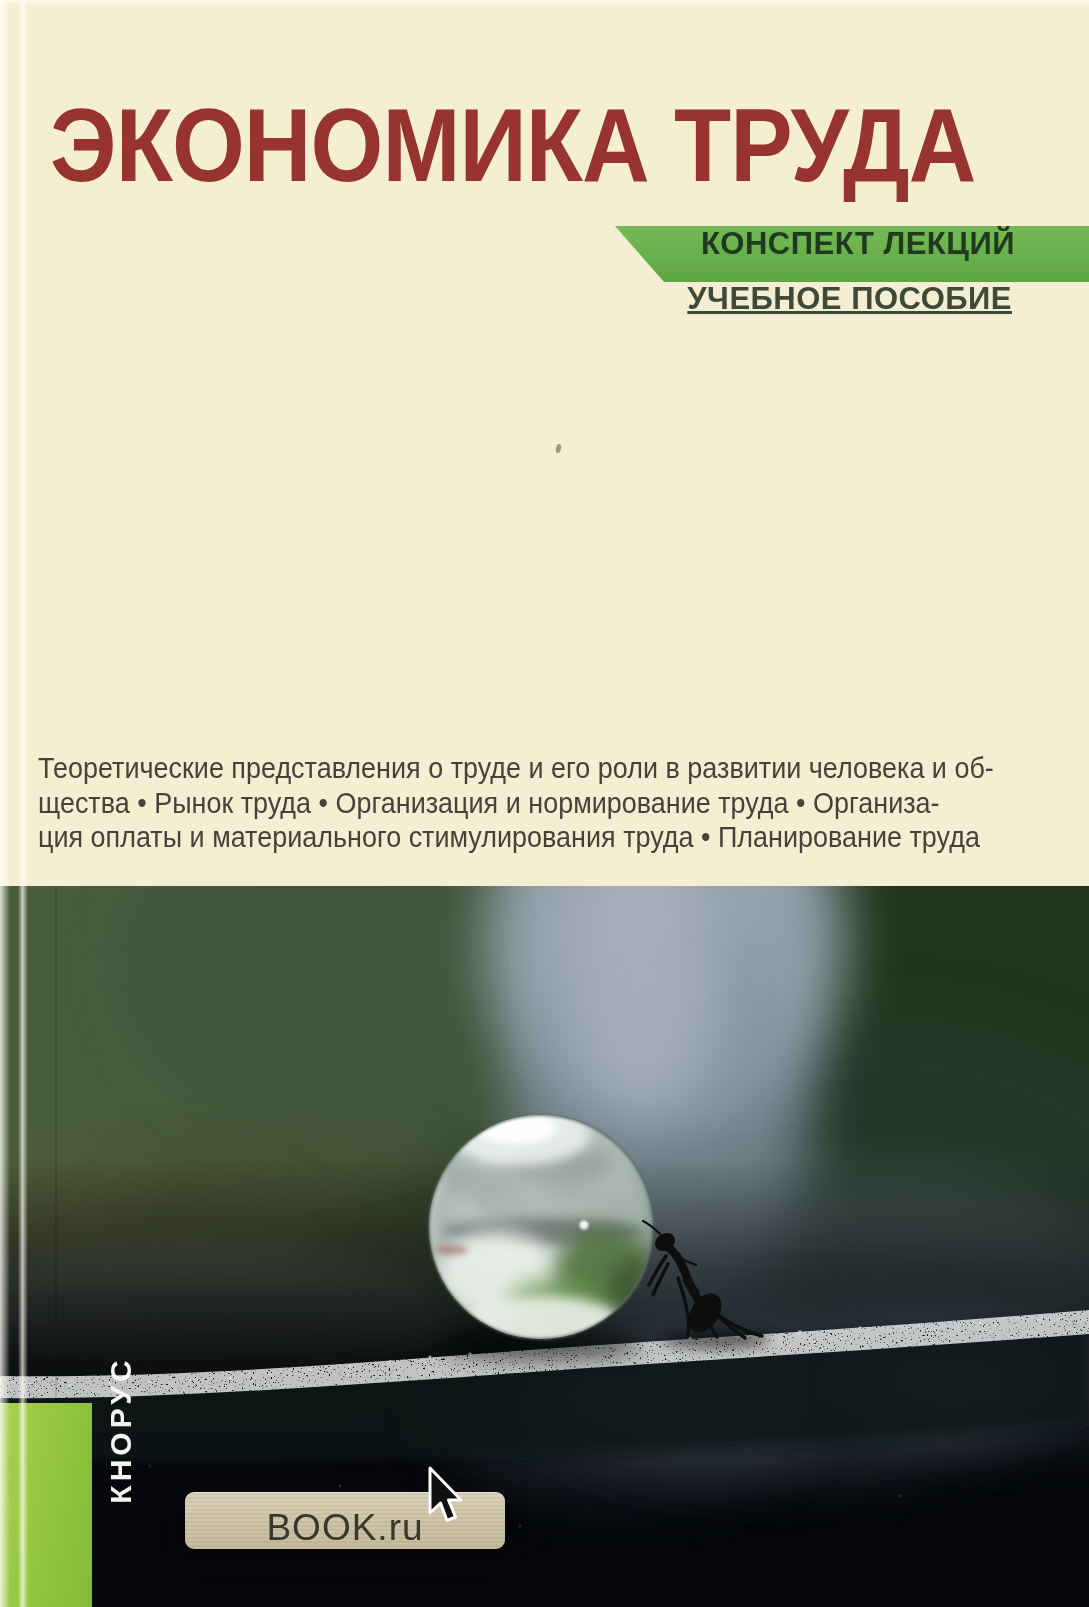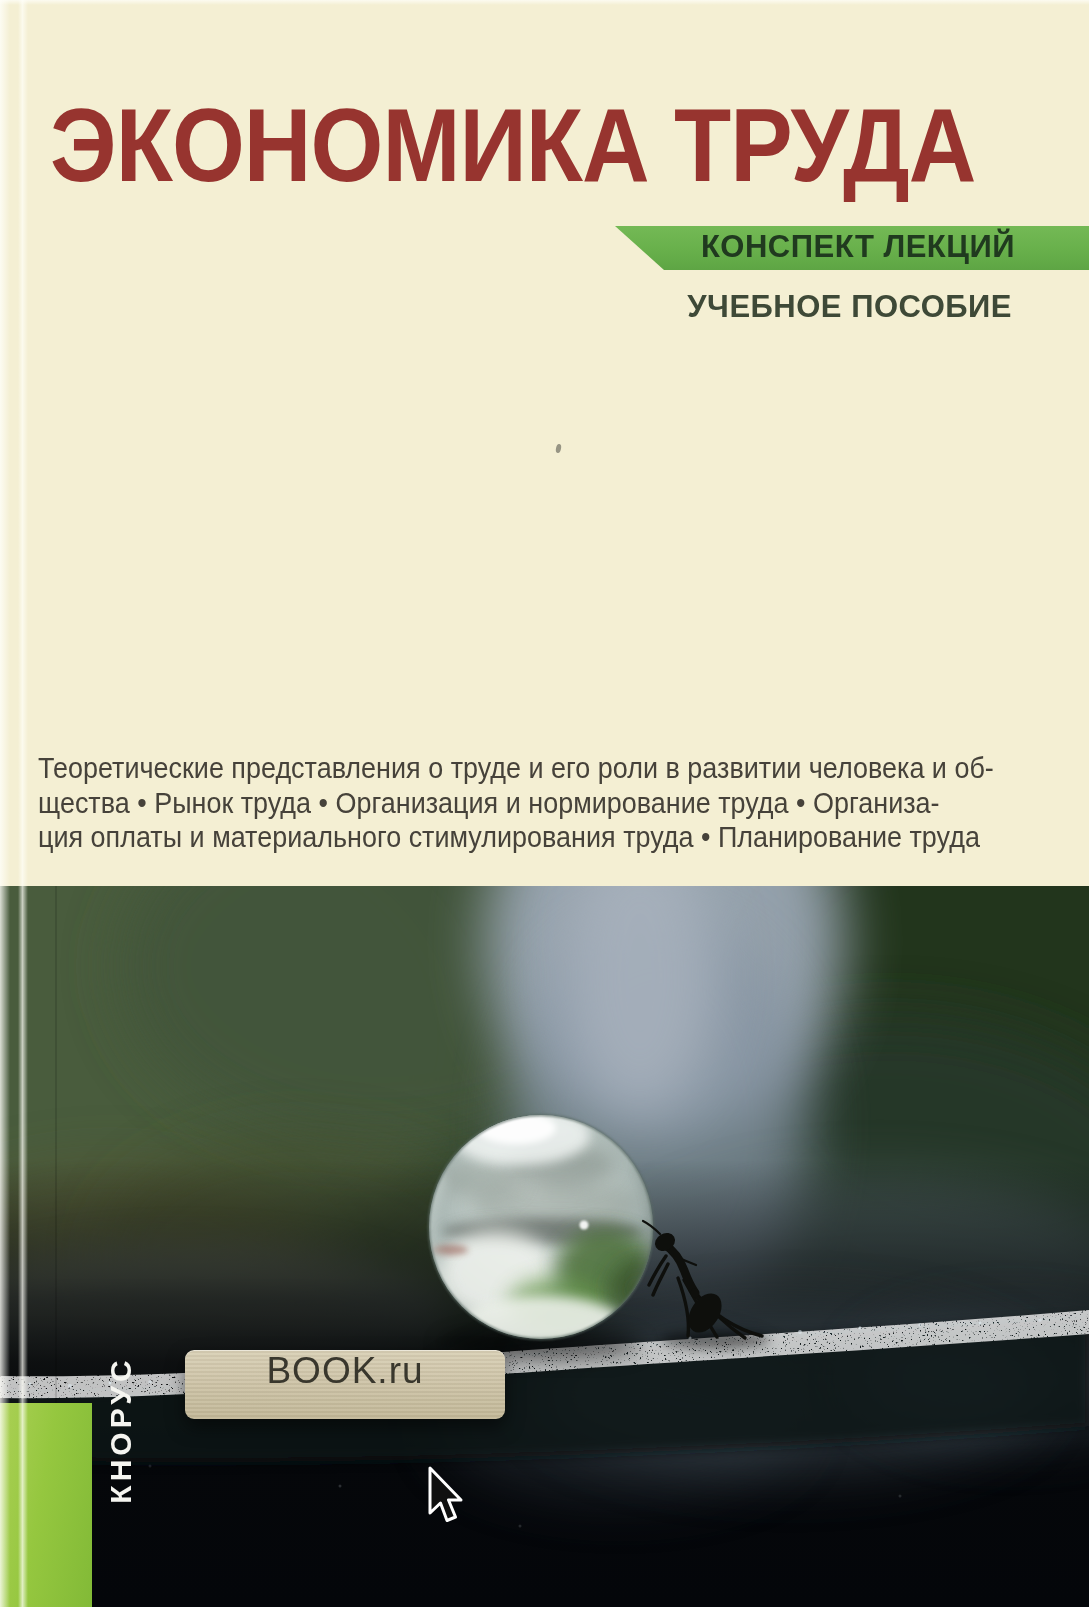--- a/index.html
+++ b/index.html
@@ -9,34 +9,34 @@
     font-family:"Liberation Sans",sans-serif;
   }
   
   .title{
     position:absolute;left:50px;top:93px;margin:0;
     font-size:104px;font-weight:700;line-height:104px;
     color:#97342f;letter-spacing:-1px;white-space:nowrap;
     transform:scaleX(0.90);transform-origin:left top;
   }
   .banner{
-    position:absolute;left:615px;top:226px;right:0;height:44px;
+    position:absolute;left:615px;top:226px;right:0;height:56px;
     background:linear-gradient(180deg,#74b955 0%,#68b04b 55%,#5ea544 100%);
     clip-path:polygon(0 0,100% 0,100% 100%,49px 100%);
-    display:flex;align-items:center;justify-content:flex-end;
+    display:flex;align-items:flex-start;justify-content:flex-end;
   }
   .banner-text{
     padding-right:74px;padding-bottom:2px;
     font-size:31px;font-weight:700;color:#203a1f;letter-spacing:0.5px;white-space:nowrap;
   }
   .subtitle,.author{
     position:absolute;left:0;right:0;text-align:right;padding-right:77px;
     font-size:31px;font-weight:700;color:#3e4937;letter-spacing:0.5px;line-height:31px;white-space:nowrap;
   }
-  .subtitle{top:291px;}
+  .subtitle{top:283px;text-decoration:underline;}
   .author{top:338px;}
   .speck{
     position:absolute;left:556px;top:444px;width:5px;height:9px;border-radius:50%;
     background:#8d8b7b;transform:rotate(12deg);opacity:.9;
   }
   .desc{
     position:absolute;left:38px;top:751px;margin:0;
     font-size:29px;line-height:34.6px;font-weight:400;color:#46423a;
     transform:scaleX(0.93);transform-origin:left top;
   }
@@ -54,26 +54,26 @@
     background:linear-gradient(100deg,#abd055 0%,#95c73f 45%,#82ba37 100%);
   }
   .publisher{
     position:absolute;left:102px;top:1505px;width:150px;height:38px;
     transform:rotate(-90deg);transform-origin:0 0;
     font-size:30px;font-weight:700;letter-spacing:4px;color:#f5f5f0;
     text-align:center;line-height:38px;white-space:nowrap;
   }
   
   .bookru-button{
-    position:absolute;left:185px;top:1350px;width:320px;height:69px;border-radius:9px;
+    position:absolute;left:185px;top:1492px;width:320px;height:57px;border-radius:9px;
     background:
       repeating-linear-gradient(0deg,rgba(255,255,255,.06) 0 2px,rgba(0,0,0,.04) 2px 4px),
       linear-gradient(180deg,#d9d0b6 0%,#ccc2a5 55%,#c3b898 100%);
     box-shadow:0 8px 18px rgba(0,0,0,.5), inset 0 1px 0 rgba(255,255,255,.45);
-    display:flex;align-items:flex-start;justify-content:center;
+    display:flex;align-items:flex-end;justify-content:center;
   }
   .bookru-button span{
     font-size:37px;color:#39372d;letter-spacing:1px;
   }
   .cursor{position:absolute;left:427px;top:1466px;width:38px;height:62px;}
   
   .edge-left{position:absolute;left:0;top:0;width:10px;height:100%;
     background:linear-gradient(90deg,rgba(255,255,250,.8),rgba(255,255,250,0));}
   .spine-line{position:absolute;left:18px;top:0;width:10px;height:100%;
     background:linear-gradient(90deg,rgba(255,255,248,0) 0%,rgba(255,255,248,.7) 45%,rgba(255,255,248,0) 100%);}

